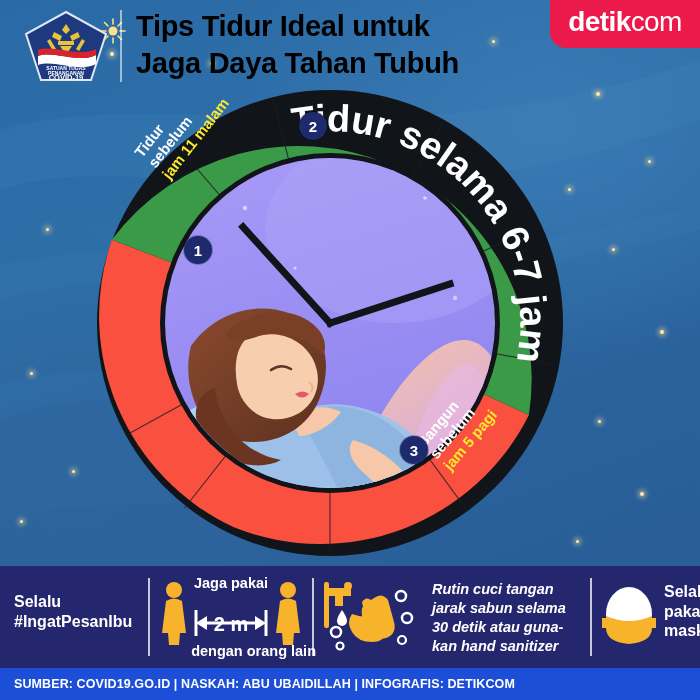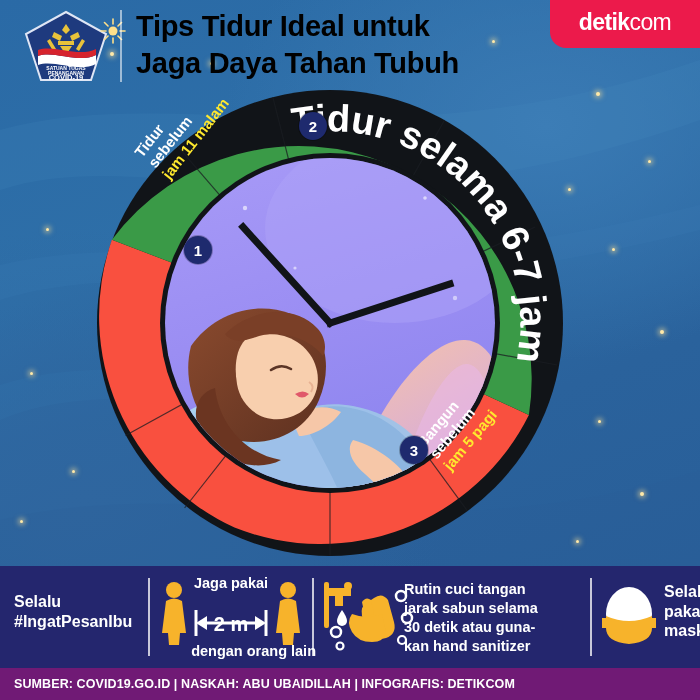--- a/index.html
+++ b/index.html
@@ -27,21 +27,21 @@
   .satgas{position:absolute;left:20px;top:10px;width:92px;height:74px;}
   .divider-v{position:absolute;left:120px;top:10px;width:2px;height:72px;
     background:rgba(255,255,255,.55);}
   .title{position:absolute;left:136px;top:8px;width:400px;
     color:#000000;font-weight:bold;font-size:29px;line-height:1.28;
     letter-spacing:-.3px;}
   .title div{white-space:nowrap;}
   .detik-badge{position:absolute;right:0;top:-12px;width:150px;height:52px;
     background:#ec1a4b;border-bottom-left-radius:16px;
     display:flex;align-items:center;justify-content:center;padding-top:8px;}
-  .detik-badge .t{font-size:23px;color:#fff;letter-spacing:-.6px;}
+  .detik-badge .t{font-size:28px;color:#fff;letter-spacing:-.6px;}
   .detik-badge .t b{font-weight:bold;}
   .detik-badge .t i{font-style:normal;font-weight:300;}
 
   
   .wheel{position:absolute;left:95px;top:88px;width:470px;height:470px;}
   .wheel svg{position:absolute;left:0;top:0;}
   .ring-label{position:absolute;color:#fff;font-weight:bold;pointer-events:none;}
 
   .badge{position:absolute;width:28px;height:28px;border-radius:50%;
     background:#1e2a6e;color:#fff;font-size:15px;font-weight:bold;
@@ -50,21 +50,21 @@
 
   
   .panel{position:absolute;left:0;top:566px;width:700px;height:102px;
     background:#24266e;}
   .panel .sep{position:absolute;top:12px;width:2px;height:78px;
     background:rgba(255,255,255,.75);}
   .p-text{color:#fff;font-weight:bold;font-size:16px;line-height:1.25;}
   .p-small{color:#fff;font-weight:bold;font-size:14.5px;line-height:1.3;}
 
   .srcbar{position:absolute;left:0;top:668px;width:700px;height:32px;
-    background:#701a75;display:flex;align-items:center;}
+    background:#1d4ed8;display:flex;align-items:center;}
   .srcbar span{color:#fff;font-size:12.5px;font-weight:bold;padding-left:14px;
     letter-spacing:.1px;white-space:nowrap;}
 </style>
 </head>
 <body>
 
 <div id="stage">
 
   <div class="bg-base"></div>
   <svg class="bg-swoosh" width="700" height="700">
@@ -294,21 +294,21 @@
       </g>
       <g fill="#ffffff">
         <path d="M20 30 q5 7 5 11 a5 5 0 0 1 -10 0 q0 -4 5 -11 Z"></path>
         <circle cx="14" cy="52" r="5" fill="none" stroke="#ffffff" stroke-width="2.5"></circle>
         <circle cx="18" cy="66" r="3.5" fill="none" stroke="#ffffff" stroke-width="2.2"></circle>
         <circle cx="79" cy="16" r="5" fill="none" stroke="#ffffff" stroke-width="2.5"></circle>
         <circle cx="85" cy="38" r="5" fill="none" stroke="#ffffff" stroke-width="2.5"></circle>
         <circle cx="80" cy="60" r="4" fill="none" stroke="#ffffff" stroke-width="2.2"></circle>
       </g>
     </svg>
-    <div class="p-small" style="position:absolute;left:404px;top:14px;width:170px;">
+    <div class="p-small" style="position:absolute;left:432px;top:14px;width:170px;font-style:italic;">
       <div>Rutin cuci tangan</div>
       <div>jarak sabun selama</div>
       <div>30 detik atau guna-</div>
       <div>kan hand sanitizer</div>
     </div>
 
     <div class="sep" style="left:590px;"></div>
 
     <svg style="position:absolute;left:600px;top:16px;" width="58" height="70" viewBox="0 0 58 70">
       <ellipse cx="29" cy="32" rx="23" ry="27" fill="#ffffff"></ellipse>

